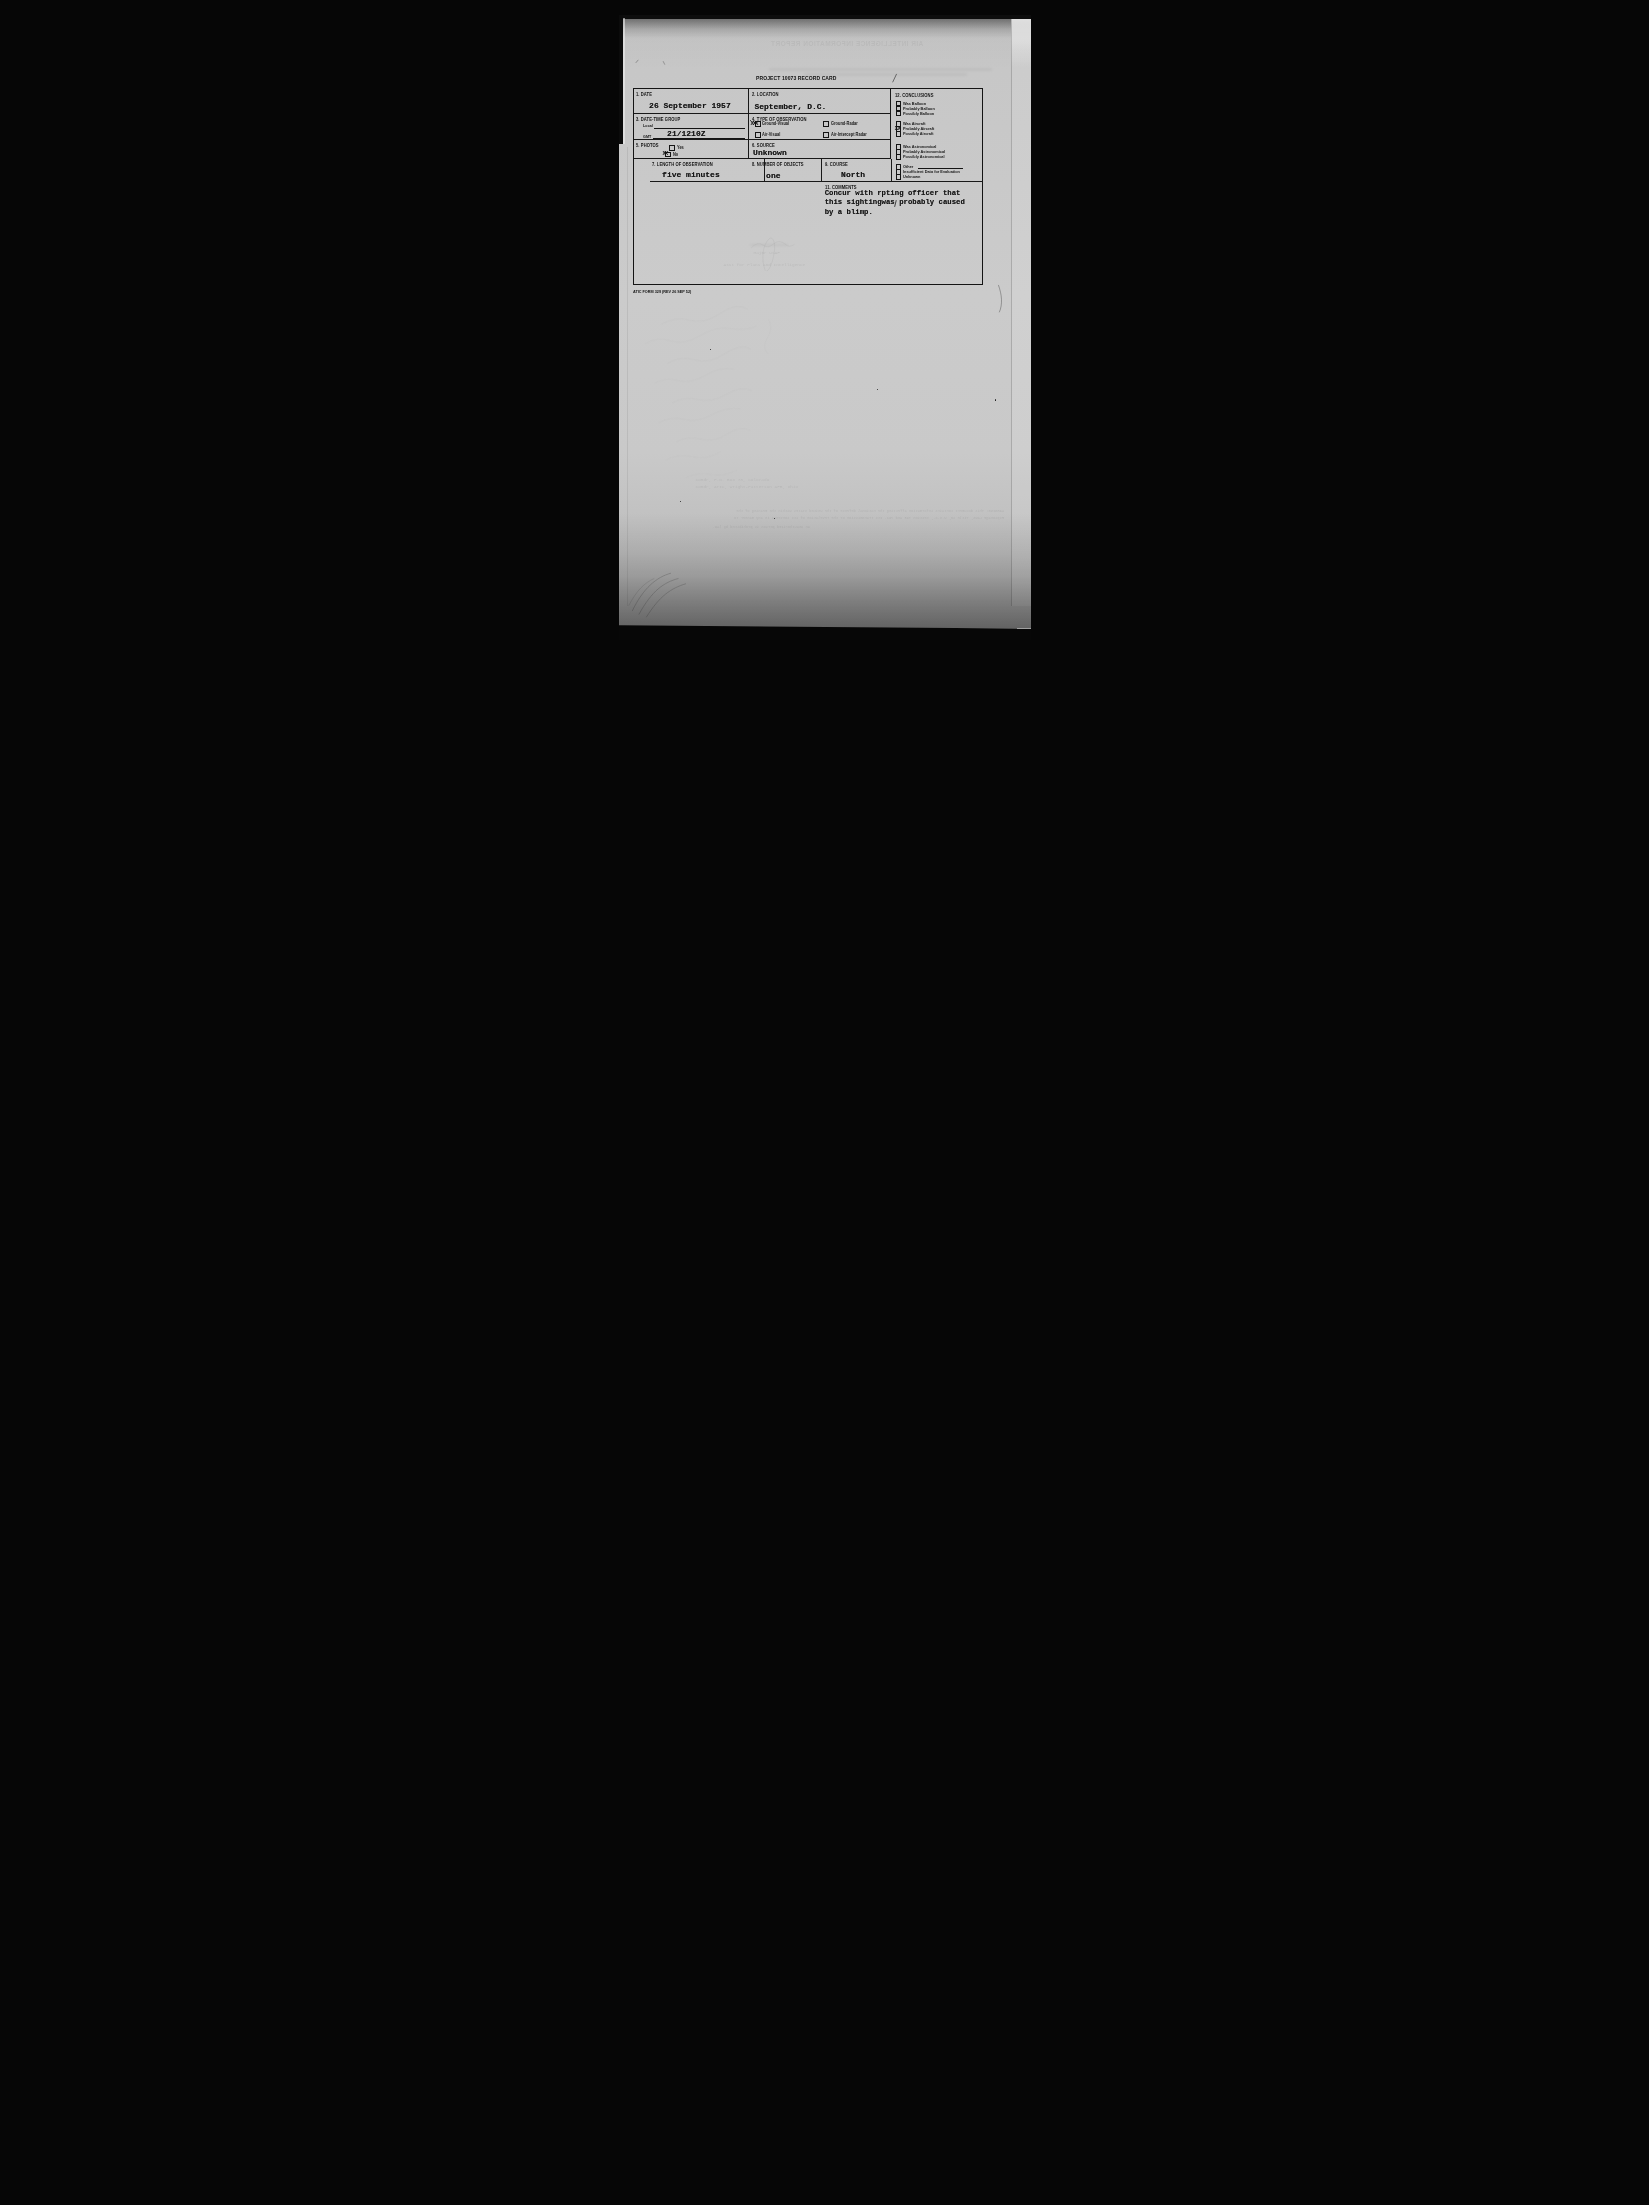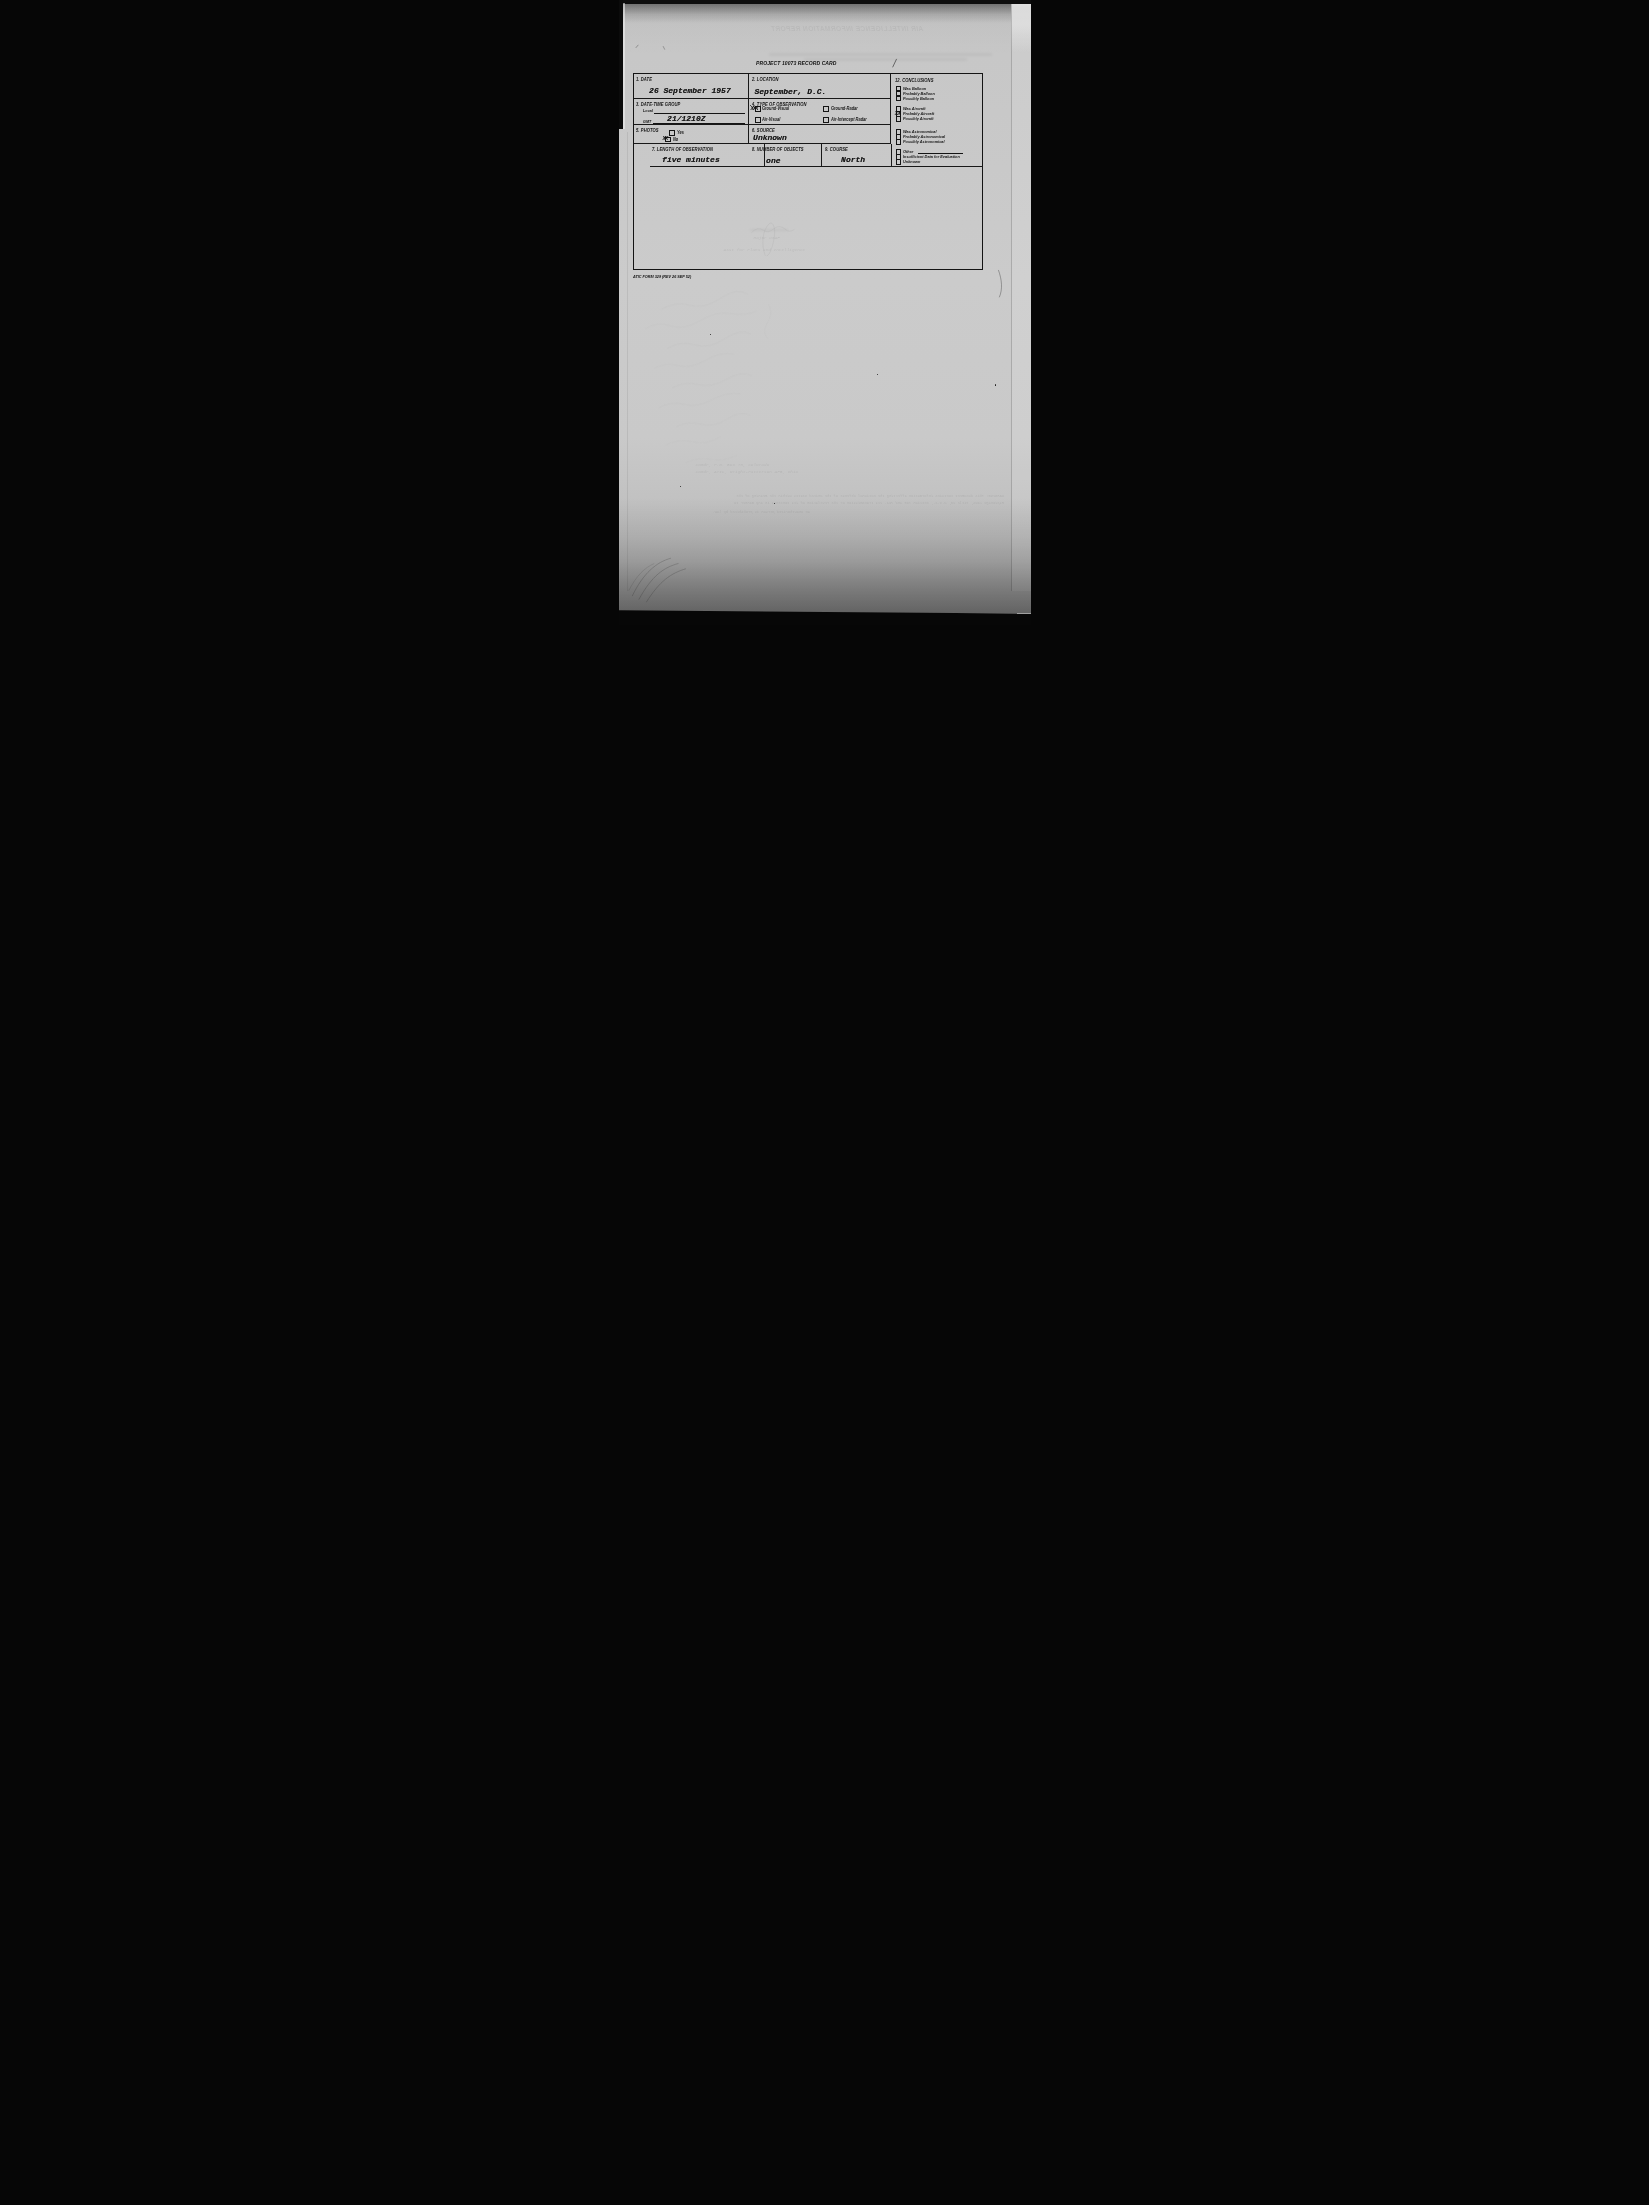--- a/index.html
+++ b/index.html
@@ -1,22 +1,21 @@
 <!DOCTYPE html>
 <html style="font-size:7px"><head>
 <meta charset="utf-8">
 <style>
   html,body{margin:0;padding:0;background:#060606;}
   .scan{
-    position:relative;margin:0 auto;width:412px;height:625px;overflow:hidden;
+    position:relative;margin:15px auto;width:412px;height:625px;overflow:hidden;
     color:#181818;font-family:"Liberation Sans",sans-serif;
     background:
       linear-gradient(180deg, rgba(0,0,0,0.10) 0%, rgba(0,0,0,0.02) 4%, rgba(0,0,0,0) 9%),
       linear-gradient(180deg,#c6c6c6 0%,#cbcbcb 45%,#c9c9c9 70%,#bdbdbd 86%,#a9a9a9 94%,#9c9c9c 100%);
-    font-style: italic;
   }
   
   .topbar{position:absolute;left:0;top:0;width:100%;height:3.5px;background:#0d0d0d;}
   .topsmudge{position:absolute;left:0;top:3.5px;width:100%;height:19.4px;
     background:linear-gradient(180deg,rgba(30,30,30,0.45),rgba(30,30,30,0.12) 55%,rgba(30,30,30,0) 100%);}
   .leftstrip{position:absolute;left:0;top:0;width:4.4px;height:129px;background:#0b0b0b;}
   .leftsliver{position:absolute;left:4.4px;top:2.6px;width:2.6px;height:126px;background:rgba(240,240,240,0.55);}
   .rightlight{position:absolute;right:0;top:3.5px;width:19.4px;height:49px;
     background:linear-gradient(180deg,rgba(240,240,240,0.85),rgba(240,240,240,0));}
   .rightedge{position:absolute;left:392px;top:4.4px;width:0.9px;height:587px;background:rgba(60,60,60,0.22);}
@@ -245,20 +244,28 @@
       <div style="padding:1.3px 0 0 2.6px;"><span class="lbl">8. NUMBER OF OBJECTS</span></div>
       <span class="val" style="left:17px;top:11.5px;">one</span>
     </div>
 
     <div class="cell br bb" style="left:188px;top:70px;width:70px;height:23px;">
       <div style="padding:1.3px 0 0 2.6px;"><span class="lbl">9. COURSE</span></div>
       <span class="val" style="left:19px;top:10.6px;">North</span>
     </div>
 
 
+    <div class="cell" style="left:188px;top:93px;width:160px;height:103px;">
+      <div style="padding:1.3px 0 0 2.6px;"><span class="lbl">11. COMMENTS</span></div>
+      <div class="bodytxt" style="left:2.6px;top:7px;">Concur with rpting officer that
+this sightingwas probably caused
+by a blimp.</div>
+
+      <div style="position:absolute;left:73px;top:17.6px;width:0.7px;height:6.6px;background:#1d1d1d;opacity:0.8;transform:rotate(14deg);"></div>
+    </div>
   </div>
 
   <div class="formno">ATIC FORM 329 (REV 26 SEP 52)</div>
 
   <div class="ghost gmono" style="left:135px;top:235px;font-size:4.4px;opacity:0.16;filter:blur(0.2px);">Major USAF</div>
   <div class="ghost gmono" style="left:105px;top:247px;font-size:4.4px;opacity:0.16;filter:blur(0.2px);">Asst for Plans and Intelligence</div>
   <div class="gbar" style="left:131px;top:229px;width:38px;height:2.2px;"></div>
 
   <div class="ghost gmono" style="left:77px;top:462px;font-size:4.4px;opacity:0.15;filter:blur(0.2px);">Comdr, P.O. Box 73, Colorado</div>
   <div class="ghost gmono" style="left:77px;top:469px;font-size:4.4px;opacity:0.15;filter:blur(0.2px);">Comdr, ATIC, Wright-Patterson AFB, Ohio</div>

